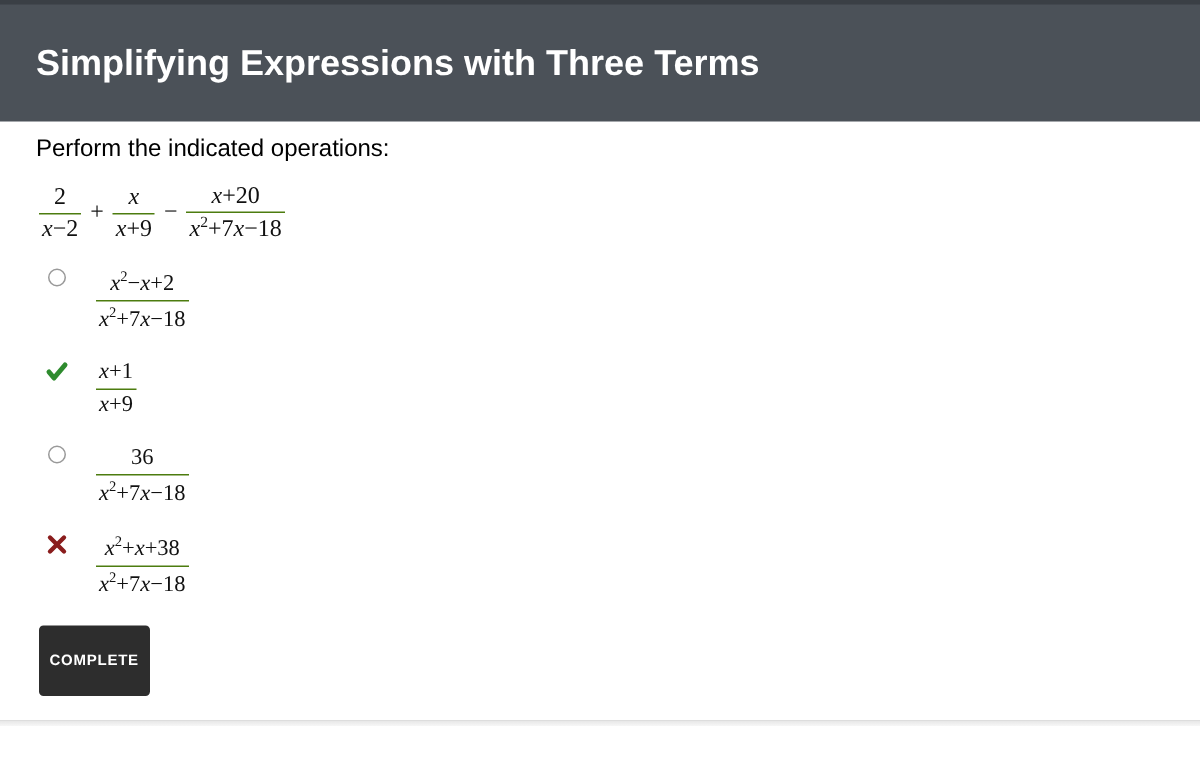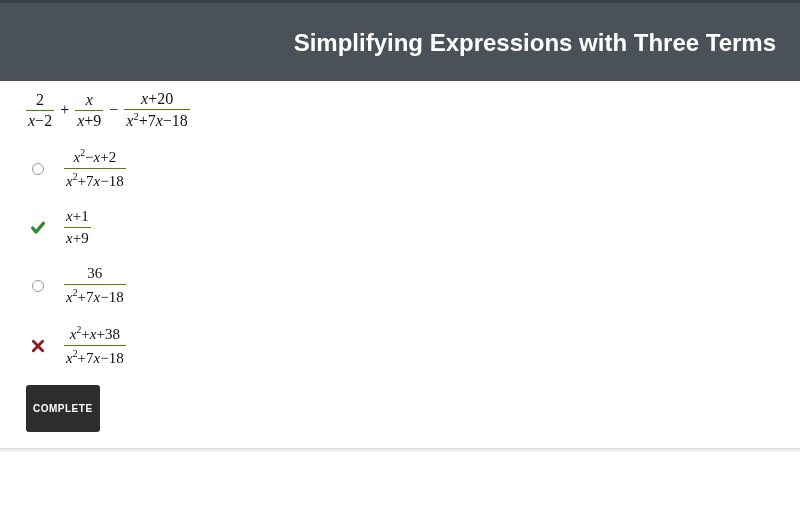--- a/index.html
+++ b/index.html
@@ -12,21 +12,20 @@
   .header {
     background: #4b5158;
     padding: 26px 24px 24px 24px;
     border-top: 3px solid #3a3f45;
   }
   .header h1 {
     margin: 0;
     color: #fff;
     font-size: 24px;
     font-weight: bold;
-    text-align: right;
   }
   .content {
     padding: 10px 24px 8px 24px;
     color: #111;
   }
   .prompt {
     font-size: 16px;
     margin: 0 0 14px 0;
     color: #000;
   }
@@ -51,21 +50,21 @@
     vertical-align: middle;
   }
   .frac .num { padding: 0 2px 2px 2px; white-space: nowrap; }
   .frac .den { padding: 2px 2px 0 2px; border-top: 1px solid #4d7c0f; white-space: nowrap; }
   .op { padding: 0 6px; }
   .sup { font-size: 0.65em; vertical-align: super; position: relative; top: 0; }
 
   .options { margin-top: 4px; }
   .optrow {
     display: flex;
-    align-items: center;
+    align-items: flex-start;
     margin-bottom: 18px;
   }
   .marker {
     width: 28px;
     display: flex;
     align-items: center;
     justify-content: center;
     flex: 0 0 28px;
     margin-right: 12px;
   }
@@ -101,20 +100,21 @@
 </style>
 </head>
 <body>
 
 <div class="header">
   <h1>Simplifying Expressions with Three Terms</h1>
 </div>
 
 <div class="content">
 
+  <p class="prompt">Perform the indicated operations:</p>
 
   <div class="math mathline">
     <span class="frac">
       <span class="num">2</span>
       <span class="den"><span class="xvar">x</span><span>−</span><span>2</span></span>
     </span>
     <span class="op">+</span>
     <span class="frac">
       <span class="num xvar">x</span>
       <span class="den"><span class="xvar">x</span><span>+</span><span>9</span></span>

